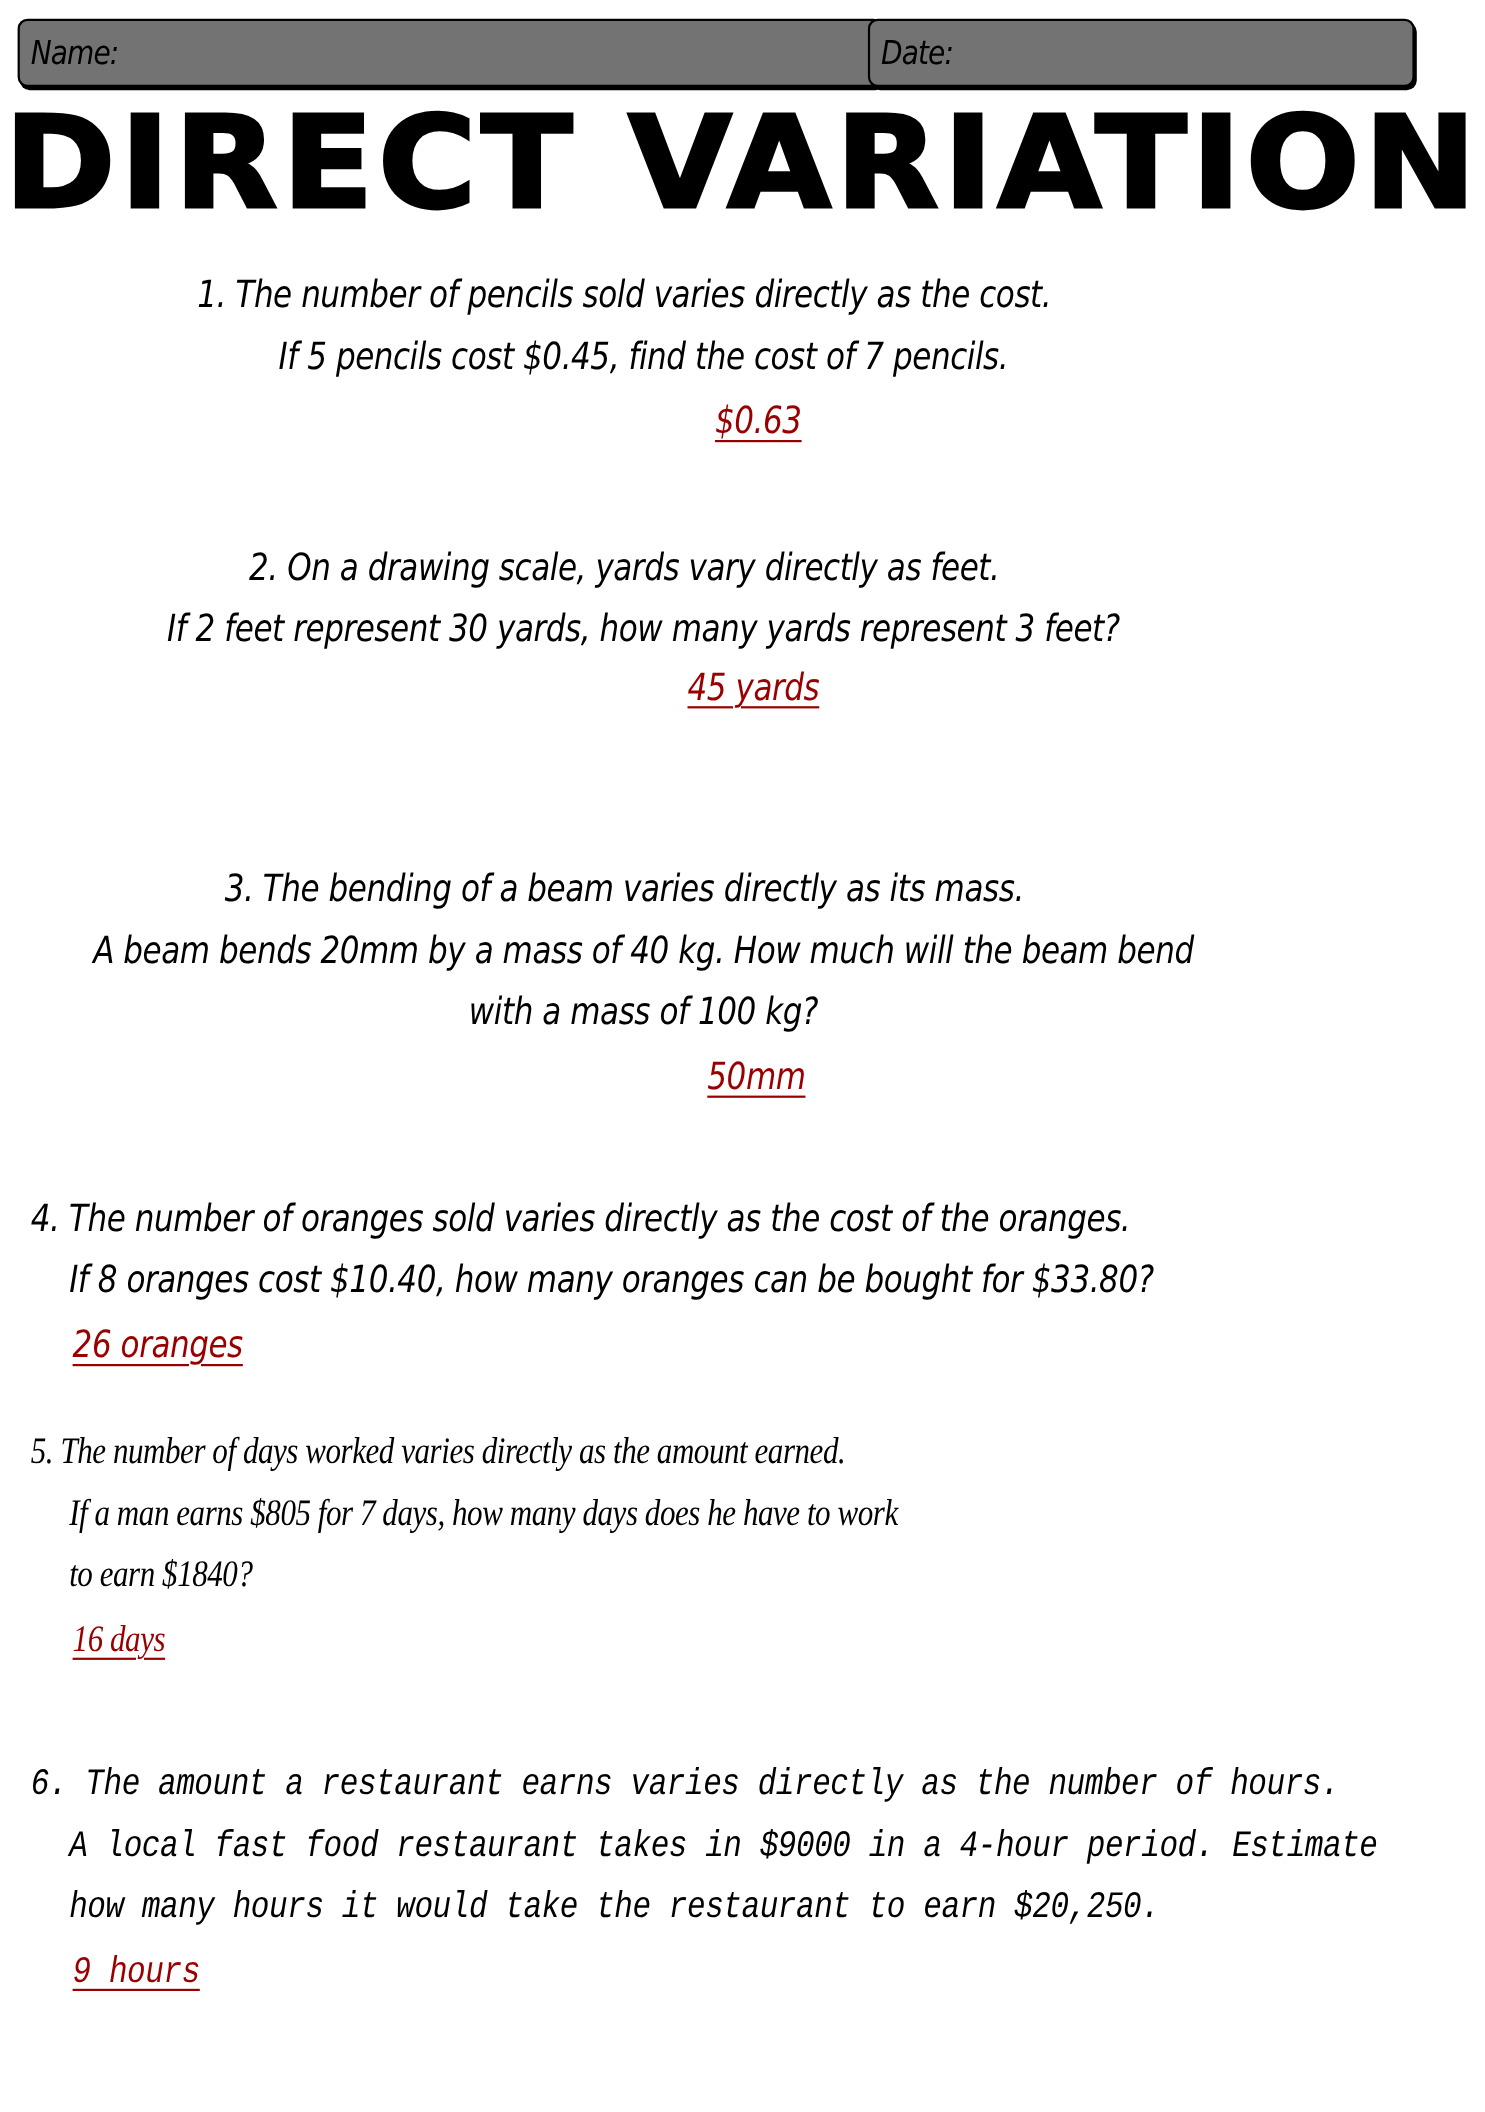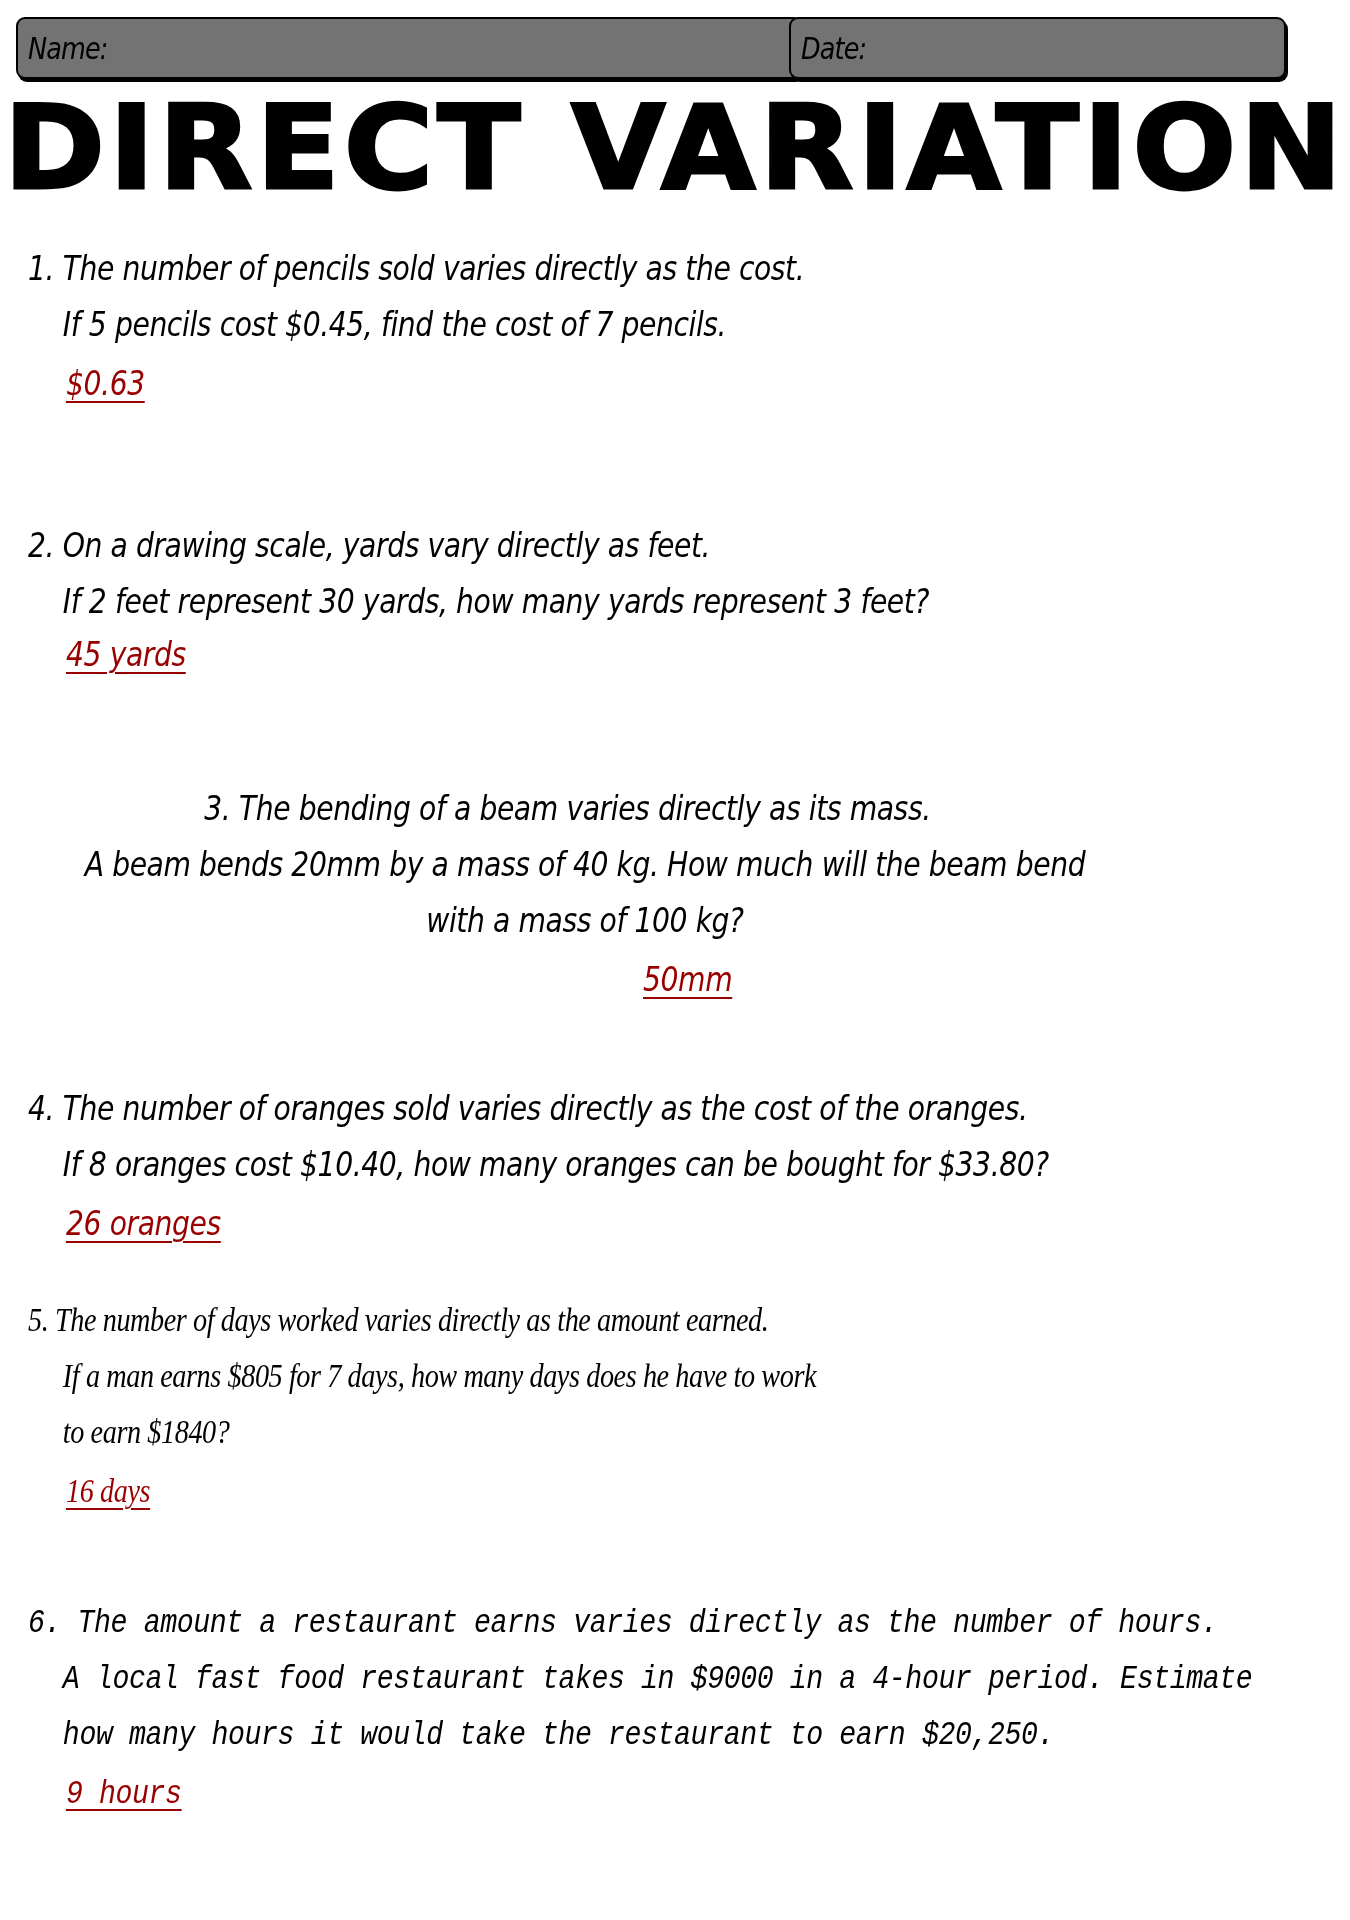--- a/index.html
+++ b/index.html
@@ -89,27 +89,27 @@
 
 <div class="field-box name">
   <span class="field-label">Name:</span>
 </div>
 <div class="field-box date">
   <span class="field-label">Date:</span>
 </div>
 
 <div class="title">DIRECT VARIATION</div>
 
-<div class="question" style="top:240px;">
+<div class="question" style="top:240px;text-align:center;">
   <div class="q-line">1. The number of pencils sold varies directly as the cost.</div>
   <div class="q-line indent">If 5 pencils cost $0.45, find the cost of 7 pencils.</div>
   <div class="answer">$0.63</div>
 </div>
 
-<div class="question" style="top:517px;">
+<div class="question" style="top:488px;text-align:center;">
   <div class="q-line">2. On a drawing scale, yards vary directly as feet.</div>
   <div class="q-line indent">If 2 feet represent 30 yards, how many yards represent 3 feet?</div>
   <div class="answer" style="margin-top:-6px;">45 yards</div>
 </div>
 
 <div class="question" style="top:780px;text-align:center;">
   <div class="q-line">3. The bending of a beam varies directly as its mass.</div>
   <div class="q-line indent">A beam bends 20mm by a mass of 40 kg. How much will the beam bend</div>
   <div class="q-line indent">with a mass of 100 kg?</div>
   <div class="answer">50mm</div>

